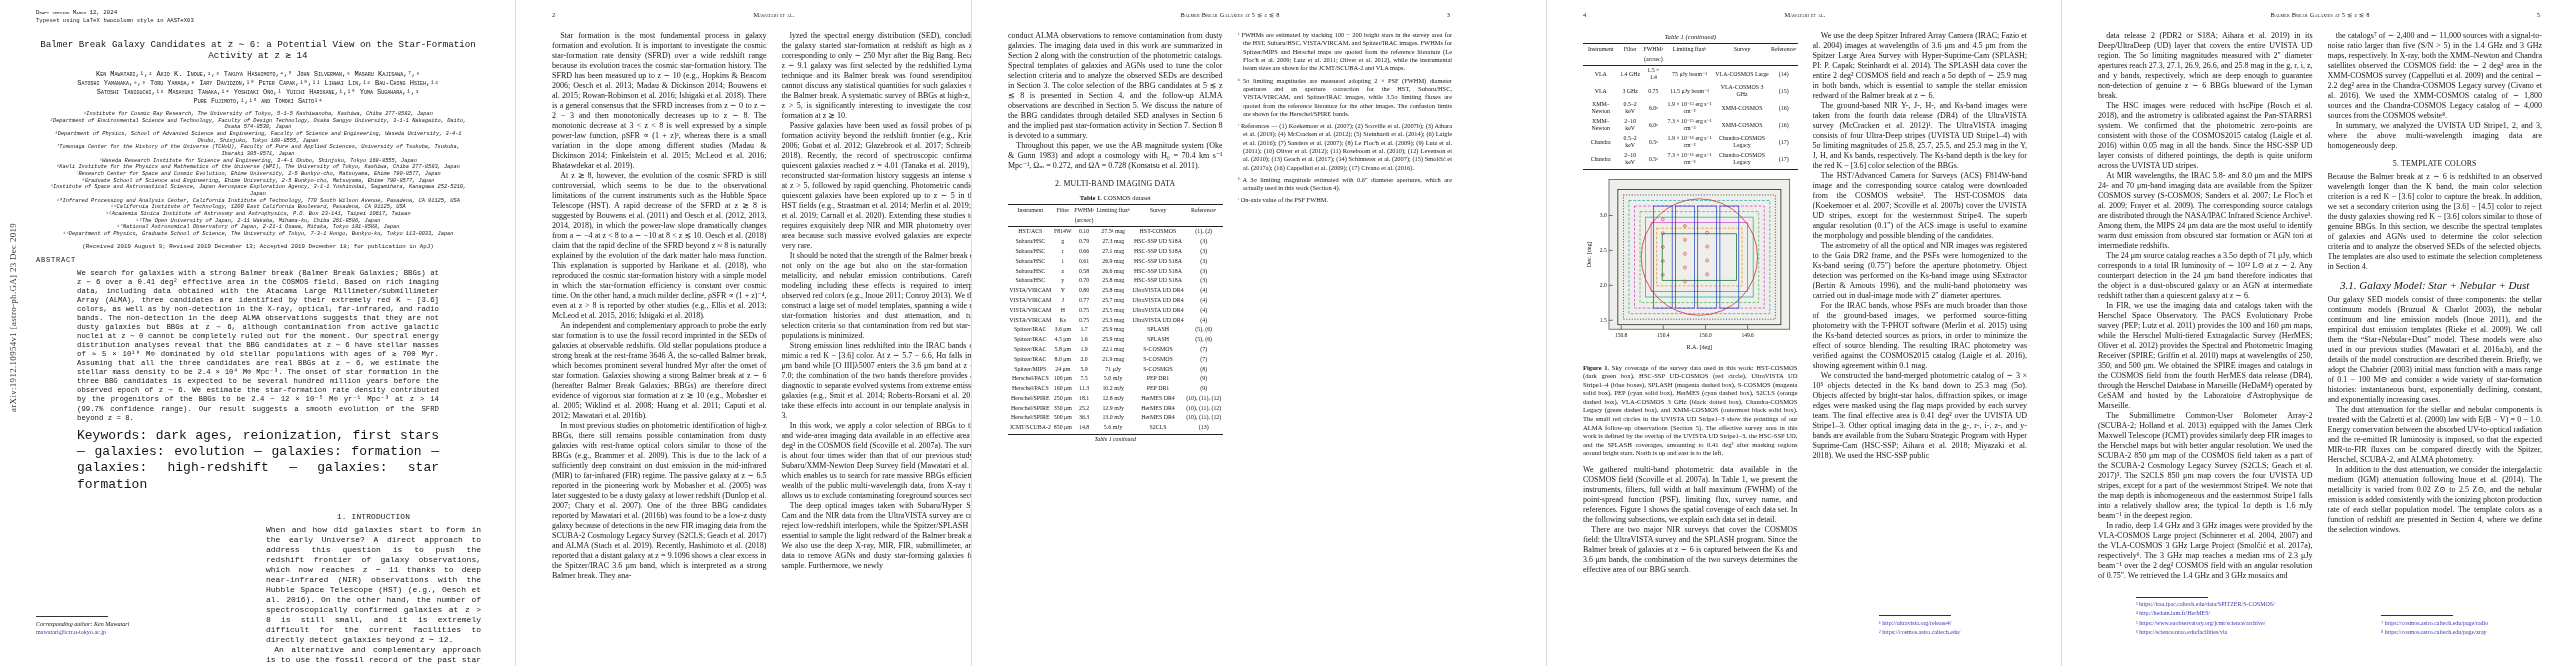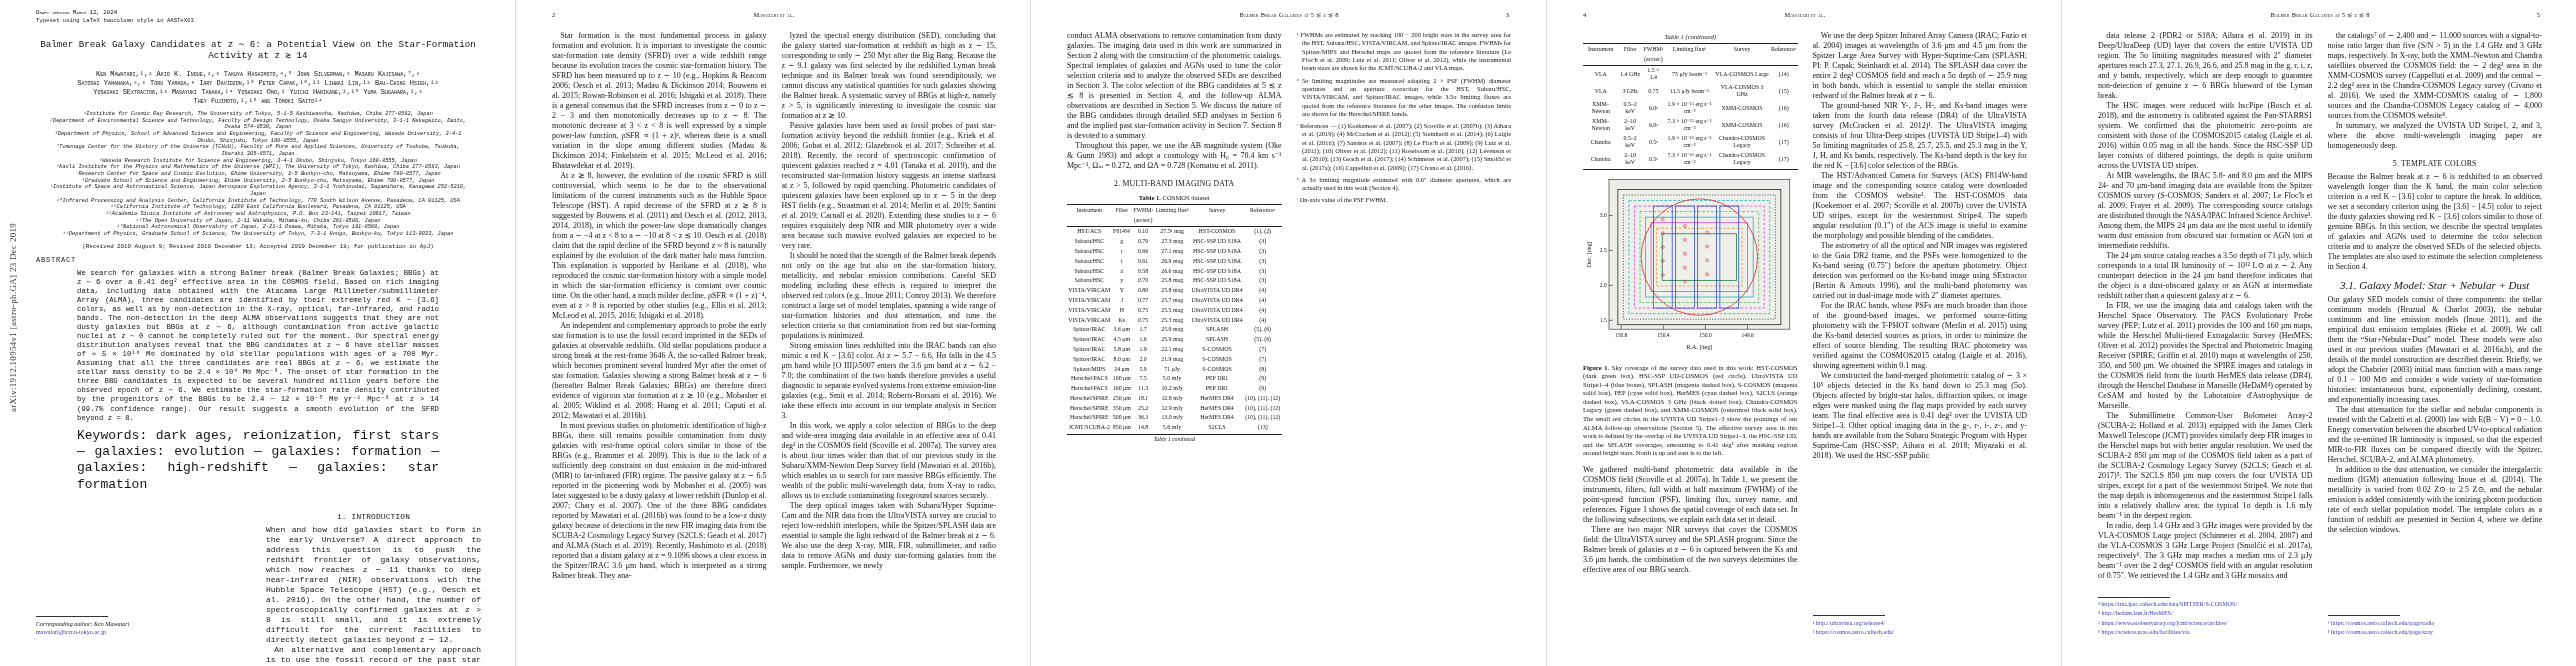--- a/index.html
+++ b/index.html
@@ -32,21 +32,21 @@
   .abshead { margin-top:6.7px; text-align:left; font-size:7px; letter-spacing:0.8px; font-variant:small-caps; }
   .abstract { margin:4.4px 41px 0; font-size:7.3px; line-height:1.24; text-align:justify; }
   .keywords { margin:5.6px 41px 0; font-size:13px; line-height:1.24; text-align:justify; }
   .introcol { margin-left:230px; width:215px; margin-top:20px; }
   .corrabs { position:absolute; left:36px; bottom:31px; width:215px; font-size:6.1px; line-height:1.35; }
   .corr-label { font-style:italic; }
   .corr-email { color:#3b3bb3; }
 
   
   .cols { position:absolute; top:31px; left:36px; width:444px; height:606px; display:flex; gap:15px; }
-  .col { width:215px; display:flex; flex-direction:column; overflow:hidden; }
+  .col { width:215px; display:flex; flex-direction:column; overflow:hidden;align-items:center; }
   .para { margin:0; text-indent:8.3px; font-size:8px; line-height:10px; text-align:justify; }
   .firstflat p:first-child { text-indent:0; }
   .sechead { font-size:7.8px; text-align:center; margin:7.8px 0 4.4px; letter-spacing:0.2px; }
   .subsechead { font-size:11px; font-style:italic; text-align:center; margin:6.7px 0 3.9px; }
 
   
   .tablecap { font-size:6.6px; text-align:center; margin:2.2px 0 2.8px; }
   .tablecap .b { font-weight:bold; }
   .tablecap .it { font-style:italic; }
   .datatable { width:100%; border-collapse:collapse; font-size:5.9px; line-height:1.22; }
@@ -83,22 +83,22 @@
   <section class="page" style="left:0">
     <div class="p1-inner">
       <div class="p1-top">
         <div>Draft version March 12, 2024</div>
         <div class="typeset">Typeset using LaTeX twocolumn style in AASTeX63</div>
       </div>
       <h1 class="title">Balmer Break Galaxy Candidates at z ∼ 6: a Potential View on the Star-Formation Activity at z ≳ 14</h1>
       <div class="authors">
           <div>Ken Mawatari,¹,² Akio K. Inoue,²,³ Takuya Hashimoto,⁴,⁵ John Silverman,⁶ Masaru Kajisawa,⁷,⁸</div>
           <div>Satoshi Yamanaka,⁸,³ Toru Yamada,⁹ Iary Davidzon,¹⁰ Peter Capak,¹⁰,¹¹ Lihwai Lin,¹² Bau-Ching Hsieh,¹²</div>
-          <div>Yoshiaki SExtractor,¹³ Masayuki Tanaka,¹⁴ Yoshiaki Ono,¹ Yuichi Harikane,¹,¹⁵ Yuma Sugahara,¹,³</div>
-          <div>They Fujimoto,¹,¹⁵ and Tomoki Saito¹⁴</div>
+          <div>Satoshi Taniguchi,¹³ Masayuki Tanaka,¹⁴ Yoshiaki Ono,¹ Yuichi Harikane,¹,¹⁵ Yuma Sugahara,¹,³</div>
+          <div>Pure Fujimoto,¹,¹⁵ and Tomoki Saito¹⁴</div>
         </div>
       <div class="affils">
           <div>¹Institute for Cosmic Ray Research, The University of Tokyo, 5-1-5 Kashiwanoha, Kashiwa, Chiba 277-8582, Japan</div>
           <div>²Department of Environmental Science and Technology, Faculty of Design Technology, Osaka Sangyo University, 3-1-1 Nakagaito, Daito, Osaka 574-8530, Japan</div>
           <div>³Department of Physics, School of Advanced Science and Engineering, Faculty of Science and Engineering, Waseda University, 3-4-1 Okubo, Shinjuku, Tokyo 169-8555, Japan</div>
           <div>⁴Tomonaga Center for the History of the Universe (TCHoU), Faculty of Pure and Applied Sciences, University of Tsukuba, Tsukuba, Ibaraki 305-8571, Japan</div>
           <div>⁵Waseda Research Institute for Science and Engineering, 3-4-1 Okubo, Shinjuku, Tokyo 169-8555, Japan</div>
           <div>⁶Kavli Institute for the Physics and Mathematics of the Universe (WPI), The University of Tokyo, Kashiwa, Chiba 277-8583, Japan</div>
           <div>⁷Research Center for Space and Cosmic Evolution, Ehime University, 2-5 Bunkyo-cho, Matsuyama, Ehime 790-8577, Japan</div>
           <div>⁸Graduate School of Science and Engineering, Ehime University, 2-5 Bunkyo-cho, Matsuyama, Ehime 790-8577, Japan</div>
@@ -143,21 +143,21 @@
           <p class="para">lyzed the spectral energy distribution (SED), concluding that the galaxy started star-formation at redshift as high as z ∼ 15, corresponding to only ∼ 250 Myr after the Big Bang. Because the z ∼ 9.1 galaxy was first selected by the redshifted Lyman break technique and its Balmer break was found serendipitously, we cannot discuss any statistical quantities for such galaxies showing the Balmer break. A systematic survey of BBGs at high-z, namely z &gt; 5, is significantly interesting to investigate the cosmic star formation at z ≳ 10.</p>
           <p class="para">Passive galaxies have been used as fossil probes of past star-formation activity beyond the redshift frontier (e.g., Kriek et al. 2006; Gobat et al. 2012; Glazebrook et al. 2017; Schreiber et al. 2018). Recently, the record of spectroscopic confirmation of quiescent galaxies reached z = 4.01 (Tanaka et al. 2019), and the reconstructed star-formation history suggests an intense starburst at z &gt; 5, followed by rapid quenching. Photometric candidates of quiescent galaxies have been explored up to z ∼ 5 in the deep HST fields (e.g., Straatman et al. 2014; Merlin et al. 2019; Santini et al. 2019; Carnall et al. 2020). Extending these studies to z ∼ 6 requires exquisitely deep NIR and MIR photometry over a wide area because such massive evolved galaxies are expected to be very rare.</p>
           <p class="para">It should be noted that the strength of the Balmer break depends not only on the age but also on the star-formation history, metallicity, and nebular emission contributions. Careful SED modeling including these effects is required to interpret the observed red colors (e.g., Inoue 2011; Conroy 2013). We therefore construct a large set of model templates, spanning a wide range of star-formation histories and dust attenuation, and tune the selection criteria so that contamination from red but star-forming populations is minimized.</p>
           <p class="para">Strong emission lines redshifted into the IRAC bands can also mimic a red K − [3.6] color. At z ∼ 5.7 − 6.6, Hα falls in the 4.5 μm band while [O III]λ5007 enters the 3.6 μm band at z ∼ 6.2 − 7.0; the combination of the two bands therefore provides a useful diagnostic to separate evolved systems from extreme emission-line galaxies (e.g., Smit et al. 2014; Roberts-Borsani et al. 2016). We take these effects into account in our template analysis in Section 3.</p>
           <p class="para">In this work, we apply a color selection of BBGs to the deep and wide-area imaging data available in an effective area of 0.41 deg² in the COSMOS field (Scoville et al. 2007a). The survey area is about four times wider than that of our previous study in the Subaru/XMM-Newton Deep Survey field (Mawatari et al. 2016b), which enables us to search for rare massive BBGs efficiently. The wealth of the public multi-wavelength data, from X-ray to radio, allows us to exclude contaminating foreground sources securely.</p>
           <p class="para">The deep optical images taken with Subaru/Hyper Suprime-Cam and the NIR data from the UltraVISTA survey are crucial to reject low-redshift interlopers, while the Spitzer/SPLASH data are essential to sample the light redward of the Balmer break at z ∼ 6. We also use the deep X-ray, MIR, FIR, submillimeter, and radio data to remove AGNs and dusty star-forming galaxies from the sample. Furthermore, we newly</p>
         </div>
     </div>
   </section>
 
-  <section class="page sep" style="left:1030px">
+  <section class="page sep" style="left:971px">
     <div class="rh">Balmer Break Galaxies at 5 ≲ z ≲ 8</div>
     <div class="pn-right">3</div>
     <div class="cols">
       <div class="col">
         <div class="firstflat">
             <p class="para">conduct ALMA observations to remove contamination from dusty galaxies. The imaging data used in this work are summarized in Section 2 along with the construction of the photometric catalogs. Spectral templates of galaxies and AGNs used to tune the color selection criteria and to analyze the observed SEDs are described in Section 3. The color selection of the BBG candidates at 5 ≲ z ≲ 8 is presented in Section 4, and the follow-up ALMA observations are described in Section 5. We discuss the nature of the BBG candidates through detailed SED analyses in Section 6 and the implied past star-formation activity in Section 7. Section 8 is devoted to a summary.</p>
             <p class="para">Throughout this paper, we use the AB magnitude system (Oke &amp; Gunn 1983) and adopt a cosmology with H₀ = 70.4 km s⁻¹ Mpc⁻¹, Ωₘ = 0.272, and ΩΛ = 0.728 (Komatsu et al. 2011).</p>
           </div>
         <div class="sechead">2. MULTI-BAND IMAGING DATA</div>
         <div class="tablecap">
@@ -558,21 +558,21 @@
               <p class="fn">³ https://irsa.ipac.caltech.edu/data/SPITZER/S-COSMOS/</p>
               <p class="fn">⁴ http://hedam.lam.fr/HerMES/</p>
               <p class="fn">⁵ https://www.eaobservatory.org/jcmt/science/archive/</p>
               <p class="fn">⁶ https://science.nrao.edu/facilities/vla</p>
             </div>
         </div>
       </div>
       <div class="col">
         <div>
             <p class="para">the catalogs⁷ of ∼ 2,400 and ∼ 11,000 sources with a signal-to-noise ratio larger than five (S/N &gt; 5) in the 1.4 GHz and 3 GHz maps, respectively. In X-ray, both the XMM–Newton and Chandra satellites observed the COSMOS field: the ∼ 2 deg² area in the XMM-COSMOS survey (Cappelluti et al. 2009) and the central ∼ 2.2 deg² area in the Chandra-COSMOS Legacy survey (Civano et al. 2016). We used the XMM-COSMOS catalog of ∼ 1,800 sources and the Chandra-COSMOS Legacy catalog of ∼ 4,000 sources from the COSMOS website⁸.</p>
-            <p class="para">In summary, we analyzed the UVISTA UD Stripe1, 2, and 3, where the above multi-wavelength imaging paper are homogeneously deep.</p>
+            <p class="para">In summary, we analyzed the UVISTA UD Stripe1, 2, and 3, where the above multi-wavelength imaging data are homogeneously deep.</p>
           </div>
         <div class="sechead">5. TEMPLATE COLORS</div>
         <div class="firstflat">
             <p class="para">Because the Balmer break at z ∼ 6 is redshifted to an observed wavelength longer than the K band, the main color selection criterion is a red K − [3.6] color to capture the break. In addition, we set a secondary criterion using the [3.6] − [4.5] color to reject the dusty galaxies showing red K − [3.6] colors similar to those of genuine BBGs. In this section, we describe the spectral templates of galaxies and AGNs used to determine the color selection criteria and to analyze the observed SEDs of the selected objects. The templates are also used to estimate the selection completeness in Section 4.</p>
           </div>
         <div class="subsechead">3.1. Galaxy Model: Star + Nebular + Dust</div>
         <div class="firstflat">
             <p class="para">Our galaxy SED models consist of three components: the stellar continuum models (Bruzual &amp; Charlot 2003), the nebular continuum and line emission models (Inoue 2011), and the empirical dust emission templates (Rieke et al. 2009). We call them the “Star+Nebular+Dust” model. These models were also used in our previous studies (Mawatari et al. 2016a,b), and the details of the model construction are described therein. Briefly, we adopt the Chabrier (2003) initial mass function with a mass range of 0.1 − 100 M⊙ and consider a wide variety of star-formation histories: instantaneous burst, exponentially declining, constant, and exponentially increasing cases.</p>
             <p class="para">The dust attenuation for the stellar and nebular components is treated with the Calzetti et al. (2000) law with E(B − V) = 0 − 1.0. Energy conservation between the absorbed UV-to-optical radiation and the re-emitted IR luminosity is imposed, so that the expected MIR-to-FIR fluxes can be compared directly with the Spitzer, Herschel, SCUBA-2, and ALMA photometry.</p>
             <p class="para">In addition to the dust attenuation, we consider the intergalactic medium (IGM) attenuation following Inoue et al. (2014). The metallicity is varied from 0.02 Z⊙ to 2.5 Z⊙, and the nebular emission is added consistently with the ionizing photon production rate of each stellar population model. The template colors as a function of redshift are presented in Section 4, where we define the selection windows.</p>

